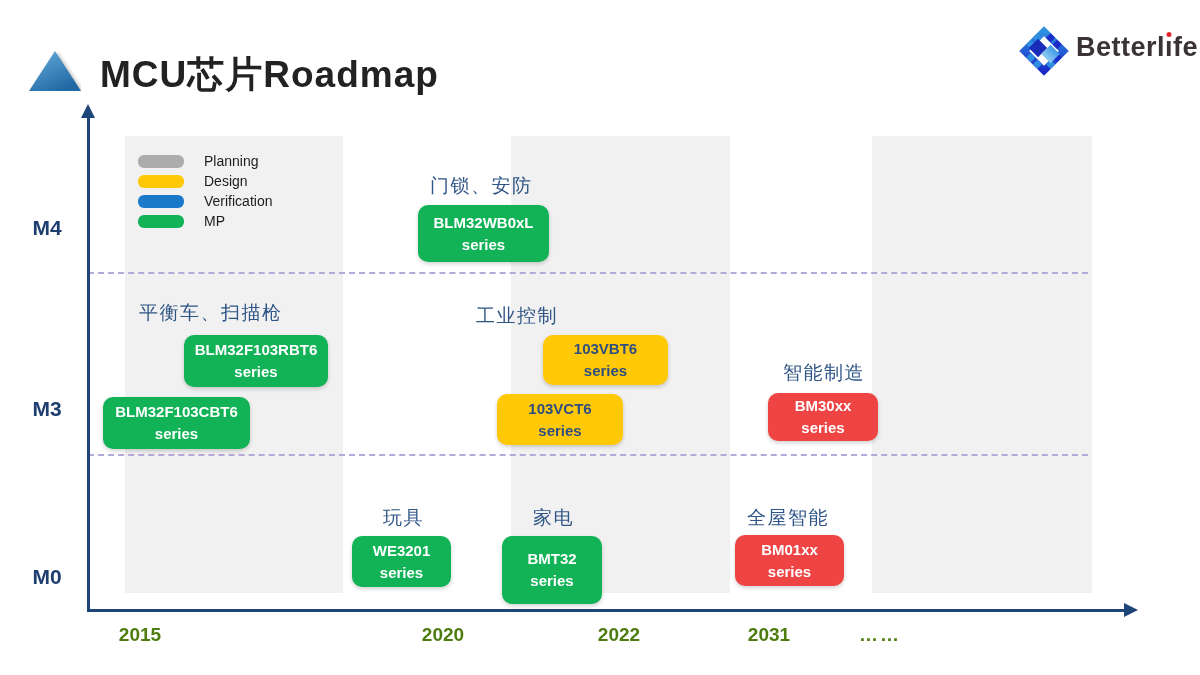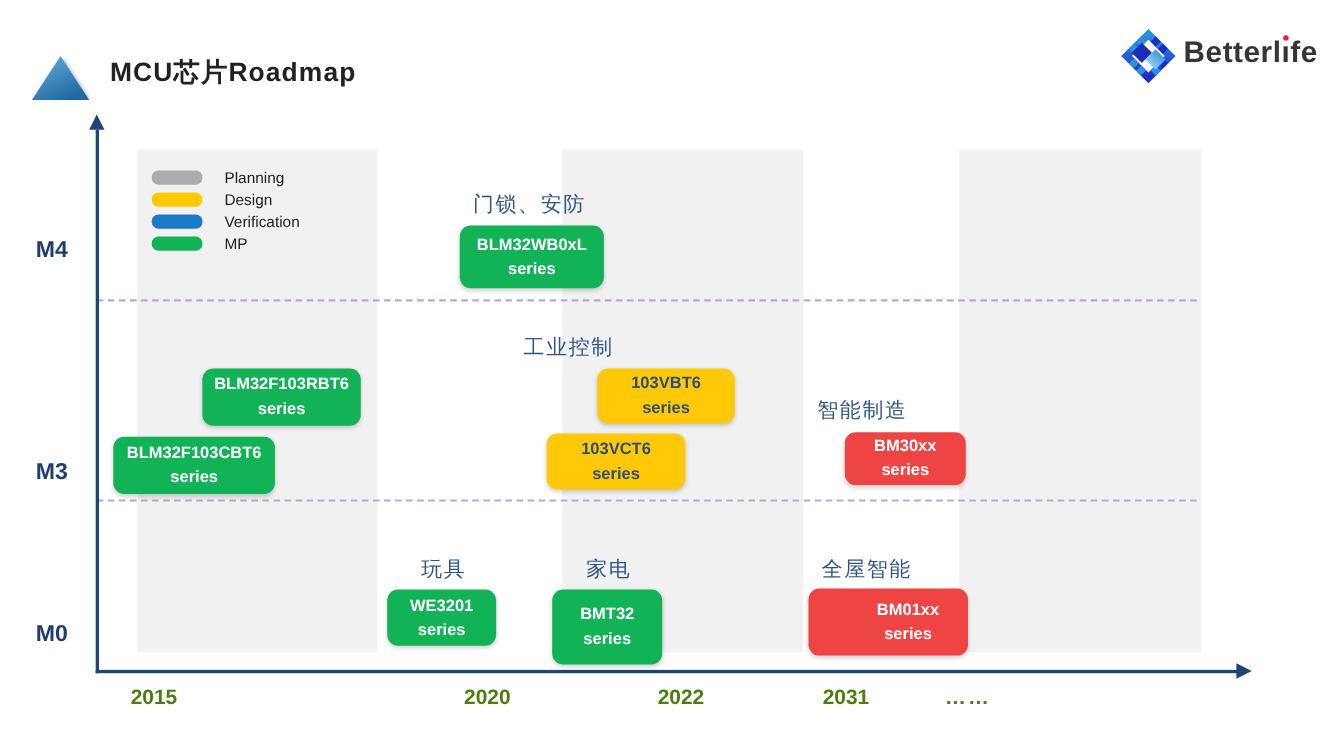--- a/index.html
+++ b/index.html
@@ -3,21 +3,21 @@
 <meta charset="utf-8">
 <style>
   html,body{margin:0;padding:0;background:#ffffff;}
   .stage{
     position:relative;width:1200px;height:675px;background:#ffffff;overflow:hidden;
     font-family:"Liberation Sans", sans-serif;
   }
   
   .title{
     position:absolute;left:100px;top:50px;margin:0;
-    font-size:24px;font-weight:bold;color:#222222;letter-spacing:1px;
+    font-size:37px;font-weight:bold;color:#222222;letter-spacing:1px;
   }
   .tri-logo{position:absolute;left:29px;top:51px;}
   .brand{position:absolute;left:1016px;top:22px;width:180px;height:60px;}
   .brand-icon{position:absolute;left:0;top:1px;}
   .brand-text{
     position:absolute;left:60px;top:9px;
     font-size:27px;font-weight:bold;color:#3A3336;letter-spacing:0.5px;line-height:1.2;
     white-space:nowrap;
   }
   .iwrap{display:inline-block;position:relative;}
@@ -36,40 +36,40 @@
   .yaxis{position:absolute;left:87px;top:118px;width:3px;height:494px;background:#1E4577;}
   .yarrow{position:absolute;left:81px;top:104px;width:0;height:0;
     border-left:7px solid transparent;border-right:7px solid transparent;
     border-bottom:14px solid #1E4577;}
   .xaxis{position:absolute;left:87px;top:609px;width:1040px;height:3px;background:#1E4577;}
   .xarrow{position:absolute;left:1124px;top:603px;width:0;height:0;
     border-top:7px solid transparent;border-bottom:7px solid transparent;
     border-left:14px solid #1E4577;}
   .ylab{position:absolute;left:24px;width:46px;text-align:center;
     font-size:21px;font-weight:bold;color:#1F3E70;}
-  .ylab.m4{top:216px;} .ylab.m3{top:397px;margin-top:20px;} .ylab.m0{top:565px;}
+  .ylab.m4{top:216px;} .ylab.m3{top:397px;} .ylab.m0{top:565px;}
   .xlab{position:absolute;top:624px;width:70px;text-align:center;
     font-size:19px;font-weight:bold;color:#4d7c0f;}
   .xlab.x2015{left:105px;} .xlab.x2020{left:408px;} .xlab.x2022{left:584px;}
   .xlab.x2023{left:734px;} .xlab.xmore{left:845px;letter-spacing:2px;}
   
   .legend{position:absolute;left:138px;top:151px;}
   .lrow{display:flex;align-items:center;height:20px;}
   .chip{width:46px;height:13px;border-radius:6px;flex:0 0 auto;}
   .chip.c-planning{background:#ACACAC;}
   .chip.c-design{background:#FFC907;}
   .chip.c-verification{background:#1B79C9;}
   .chip.c-mp{background:#12B257;}
   .llabel{margin-left:20px;font-size:14px;color:#1C1C1C;line-height:20px;}
   
   .cat{position:absolute;font-size:19px;color:#2F5586;letter-spacing:1.5px;white-space:nowrap;}
   .cat.door{left:430px;top:173px;}
   .cat.balance{left:139px;top:300px;}
   .cat.industry{left:476px;top:303px;}
-  .cat.manufacture{left:743px;top:360px;}
+  .cat.manufacture{left:783px;top:360px;}
   .cat.toy{left:383px;top:505px;}
   .cat.appliance{left:533px;top:505px;}
   .cat.wholehouse{left:747px;top:505px;}
   
   .cbox{
     position:absolute;border-radius:10px;
     display:flex;flex-direction:column;align-items:center;justify-content:center;
     font-weight:bold;font-size:15px;line-height:1.45;text-align:left;
     box-shadow:0 2px 4px rgba(0,0,0,0.18);
   }
@@ -78,21 +78,21 @@
   .cbox.yellow{background:#FFC907;color:#2E4D80;}
   .cbox.grayb{background:#ef4444;color:#ffffff;}
   .cbox.wb0xl{left:418px;top:205px;width:131px;height:57px;}
   .cbox.rbt6{left:184px;top:335px;width:144px;height:52px;}
   .cbox.cbt6{left:103px;top:397px;width:147px;height:52px;}
   .cbox.vbt6{left:543px;top:335px;width:125px;height:50px;}
   .cbox.vct6{left:497px;top:394px;width:126px;height:51px;}
   .cbox.bm30{left:768px;top:393px;width:110px;height:48px;}
   .cbox.we3201{left:352px;top:536px;width:99px;height:51px;}
   .cbox.bmt32{left:502px;top:536px;width:100px;height:68px;}
-  .cbox.bm01{left:735px;top:535px;width:109px;height:61px;padding-left:36px;}
+  .cbox.bm01{left:735px;top:535px;width:109px;height:51px;}
 </style>
 </head>
 <body>
 
 <div class="stage">
 
   <svg class="tri-logo" width="52" height="40" viewBox="0 0 52 40">
     <defs>
       <linearGradient id="triGrad" x1="0" y1="0" x2="0.6" y2="1">
         <stop offset="0" stop-color="#66AEDC"></stop>
@@ -165,20 +165,21 @@
       <span class="chip c-verification"></span>
       <span class="llabel">Verification</span>
     </div>
     <div class="lrow">
       <span class="chip c-mp"></span>
       <span class="llabel">MP</span>
     </div>
   </div>
 
   <div class="cat door">门锁、安防</div>
+  <div class="cat balance">平衡车、扫描枪</div>
   <div class="cat industry">工业控制</div>
   <div class="cat manufacture">智能制造</div>
   <div class="cat toy">玩具</div>
   <div class="cat appliance">家电</div>
   <div class="cat wholehouse">全屋智能</div>
 
   <div class="cbox green wb0xl">
     <span>BLM32WB0xL</span>
     <span>series</span>
   </div>

